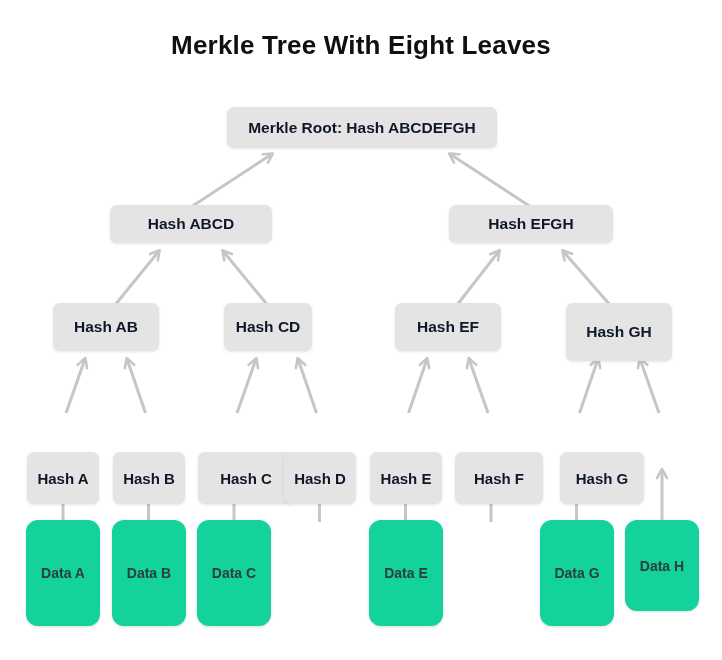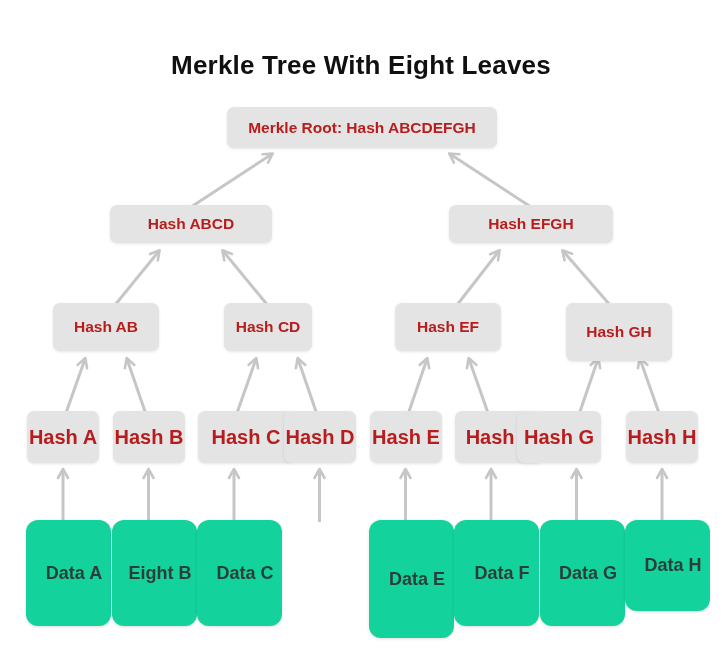--- a/index.html
+++ b/index.html
@@ -11,45 +11,43 @@
     overflow:hidden;
   }
   .title{
     position:absolute;
     left:0; top:30px; width:722px;
     text-align:center;
     font-size:26px;
     font-weight:800;
     letter-spacing:0.2px;
     color:#101010;
-    margin-top:20px;
   }
   .arrows{position:absolute;left:0;top:0;z-index:1;}
   .node{
     position:absolute;
     z-index:2;
     display:flex;align-items:center;justify-content:center;
     background:#e4e4e4;
-    color:#b91c1c;
+    color:#0f172a;
     border-radius:7px;
     font-weight:600;
     font-size:15.5px;
     box-shadow:0 1px 3px rgba(0,0,0,0.10);
     white-space:nowrap;
   }
   .leaf{
     background:#13d29c;
     color:#2b3f3a;
     border-radius:12px;
     font-weight:700;
-    font-size:18px;
+    font-size:14px;
     box-shadow:0 1px 3px rgba(0,0,0,0.14);
-    padding-left:11px;
   }
-  .lvl4{font-size:20px;}
+  .lvl4{font-size:15px;margin-top:41px;}
 </style>
 </head>
 <body>
 
 <div class="stage">
 
   <div class="title">Merkle Tree With Eight Leaves</div>
 
   <svg class="arrows" width="722" height="660" viewBox="0 0 722 660">
     <defs>
@@ -96,24 +94,22 @@
   <div class="node" style="left:224px;top:303px;width:88px;height:48px">Hash CD</div>
   <div class="node" style="left:395px;top:303px;width:106px;height:48px">Hash EF</div>
   <div class="node" style="left:566px;top:303px;width:106px;height:58px">Hash GH</div>
 
   <div class="node lvl4" style="left:27px;top:411px;width:72px;height:52px">Hash A</div>
   <div class="node lvl4" style="left:113px;top:411px;width:72px;height:52px">Hash B</div>
   <div class="node lvl4" style="left:198px;top:411px;width:96px;height:52px">Hash C</div>
   <div class="node lvl4" style="left:370px;top:411px;width:72px;height:52px">Hash E</div>
   <div class="node lvl4" style="left:284px;top:411px;width:72px;height:52px">Hash D</div>
   <div class="node lvl4" style="left:455px;top:411px;width:88px;height:52px">Hash F</div>
-  <div class="node lvl4" style="left:517px;top:411px;width:84px;height:52px">Hash G</div>
-  <div class="node lvl4" style="left:626px;top:411px;width:72px;height:52px">Hash H</div>
+  <div class="node lvl4" style="left:560px;top:411px;width:84px;height:52px">Hash G</div>
 
   <div class="node leaf" style="left:26px;top:520px;width:74px;height:106px">Data A</div>
-  <div class="node leaf" style="left:112px;top:520px;width:74px;height:106px">Eight B</div>
+  <div class="node leaf" style="left:112px;top:520px;width:74px;height:106px">Data B</div>
   <div class="node leaf" style="left:197px;top:520px;width:74px;height:106px">Data C</div>
-  <div class="node leaf" style="left:369px;top:520px;width:74px;height:118px">Data E</div>
-  <div class="node leaf" style="left:454px;top:520px;width:74px;height:106px">Data F</div>
+  <div class="node leaf" style="left:369px;top:520px;width:74px;height:106px">Data E</div>
   <div class="node leaf" style="left:540px;top:520px;width:74px;height:106px">Data G</div>
   <div class="node leaf" style="left:625px;top:520px;width:74px;height:91px">Data H</div>
 
 </div>
 
 </body></html>

